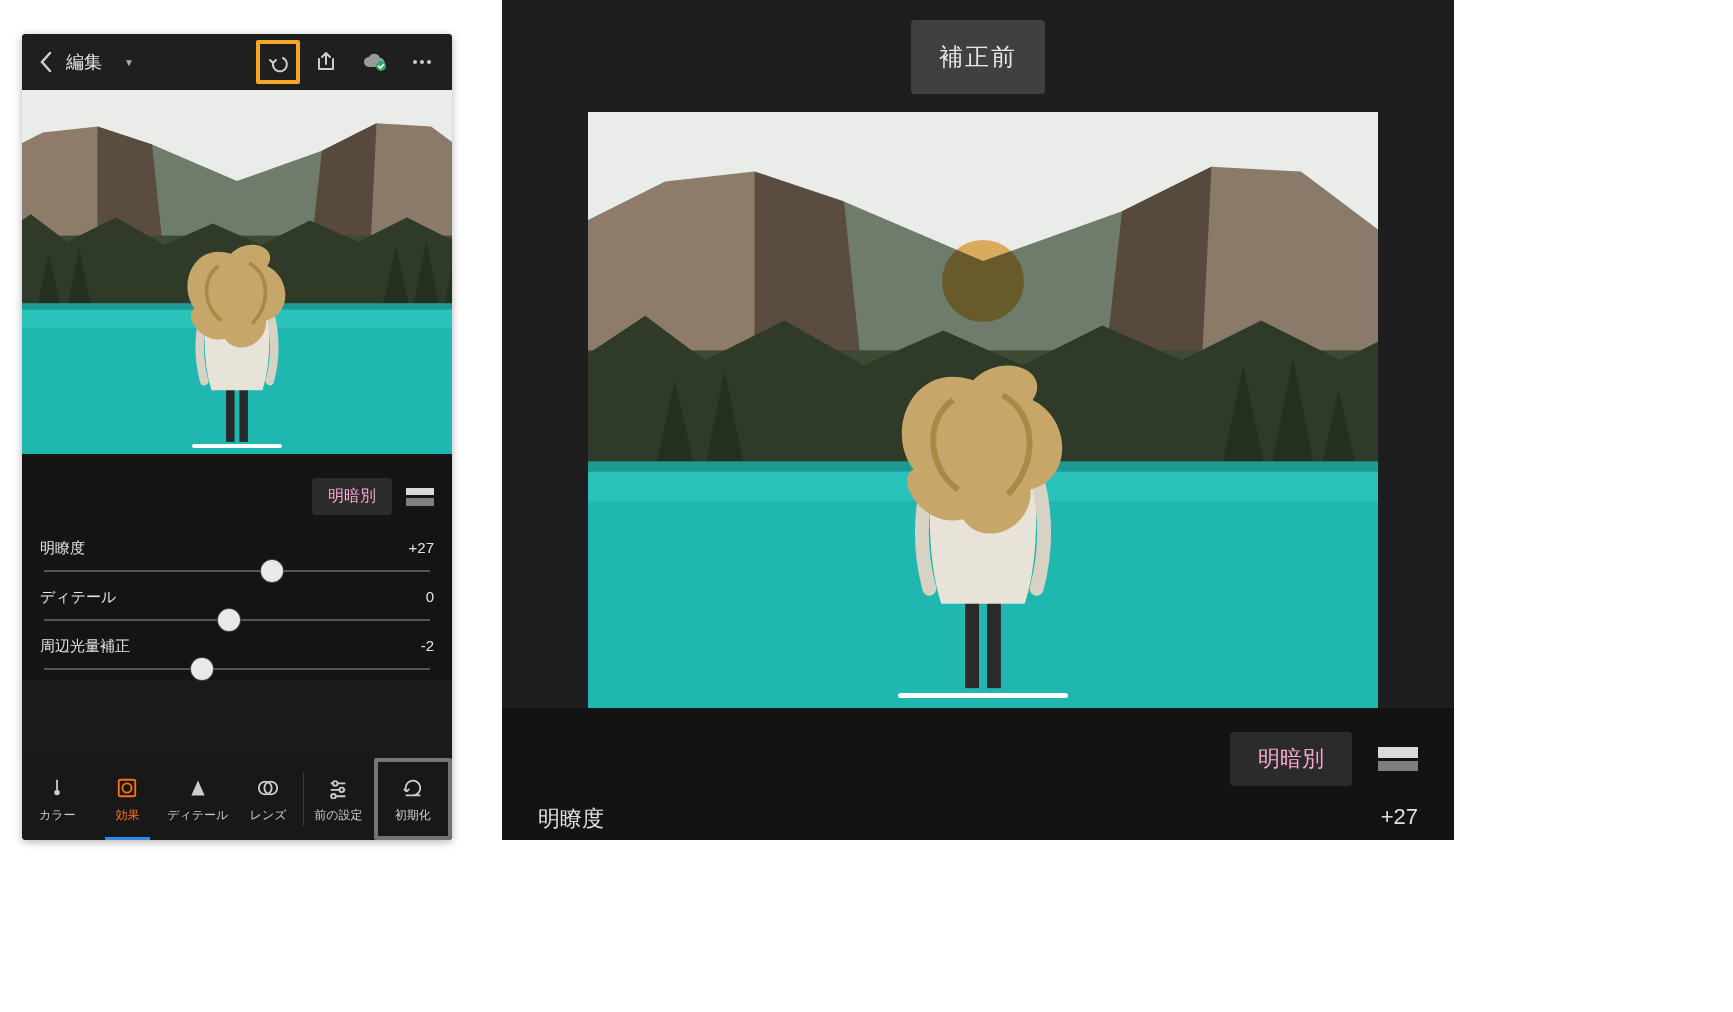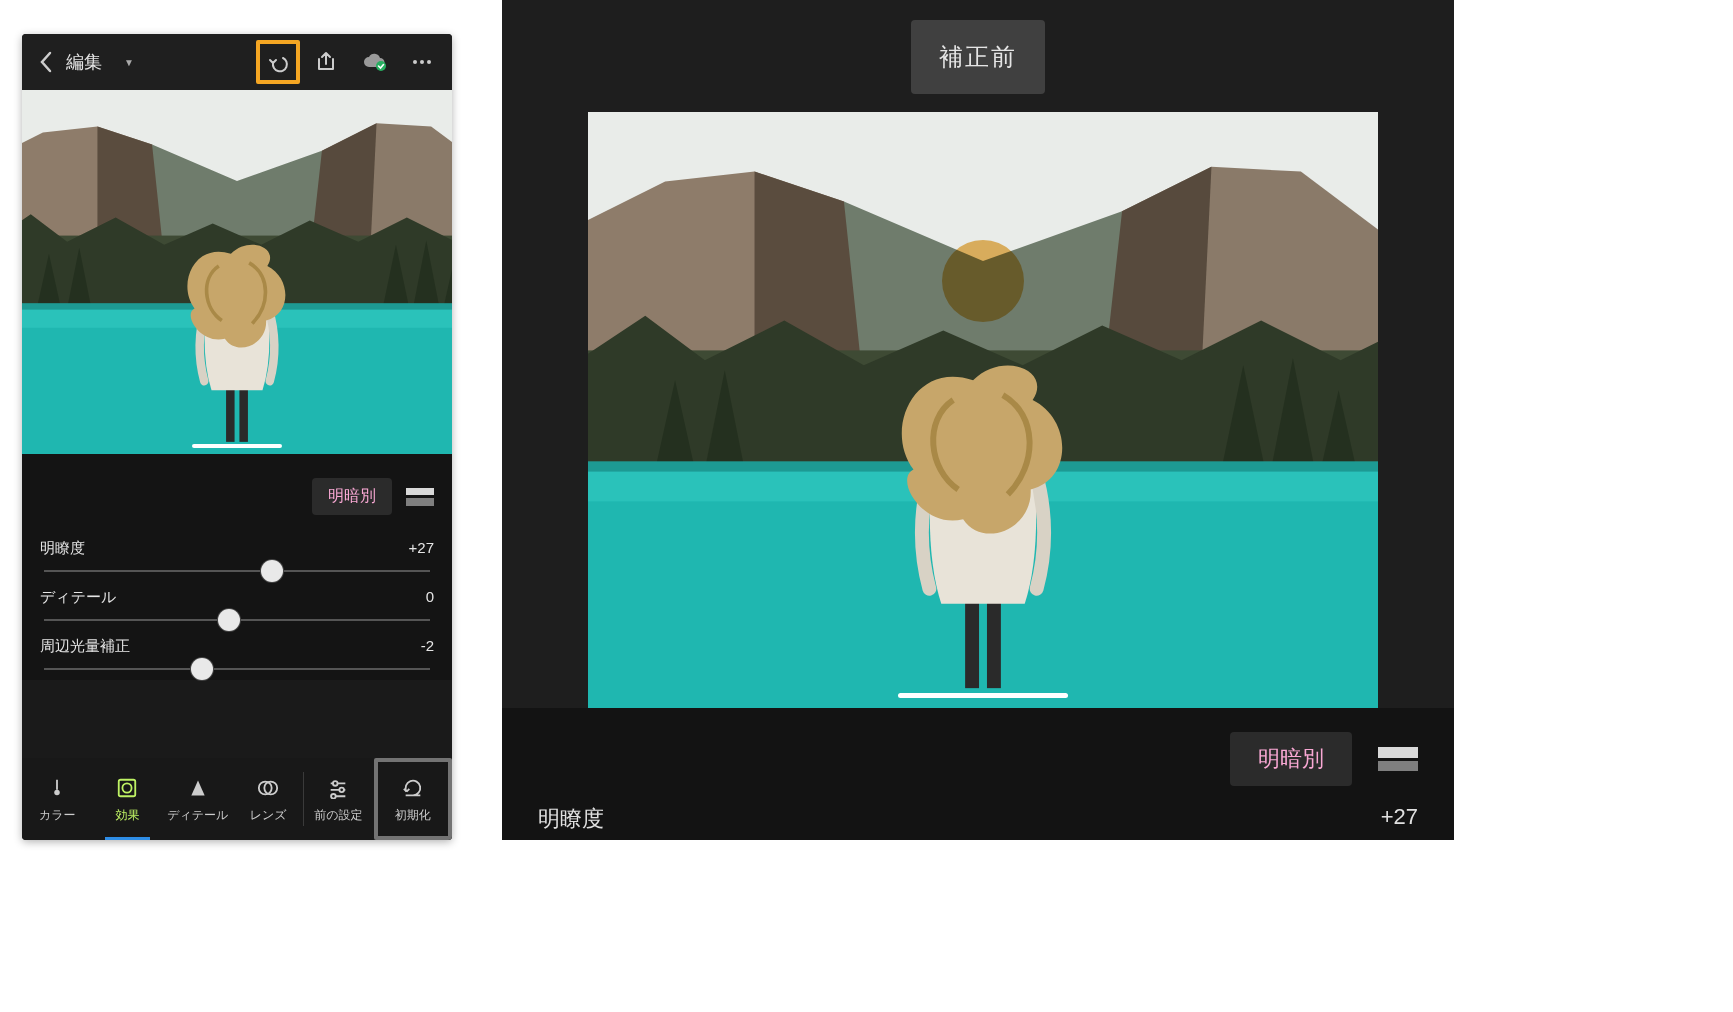--- a/index.html
+++ b/index.html
@@ -113,21 +113,21 @@
     display:flex; flex-direction:column; align-items:center; justify-content:center;
     gap:6px; color:#ccc; font-size:12px; cursor:pointer;
     position:relative;
     text-align:right;
   }
   .tab.divider-left::before {
     content:""; position:absolute; left:0; top:14px; bottom:14px;
     width:1px; background:#3a3a3a;
   }
   .tab .ticon { width:26px; height:26px; display:flex; align-items:center; justify-content:center; }
-  .tab.active .ticon, .tab.active span { color:#bef264; }
+  .tab.active .ticon, .tab.active span { color:#f97316; }
   .tab.active::after {
     content:""; position:absolute; bottom:0; left:18%; right:18%;
     height:3px; background:#2e8de6;
   }
   .hl-tab {
     border: 4px solid #737373; border-radius:2px;
   }
 
   
   .right-panel {

